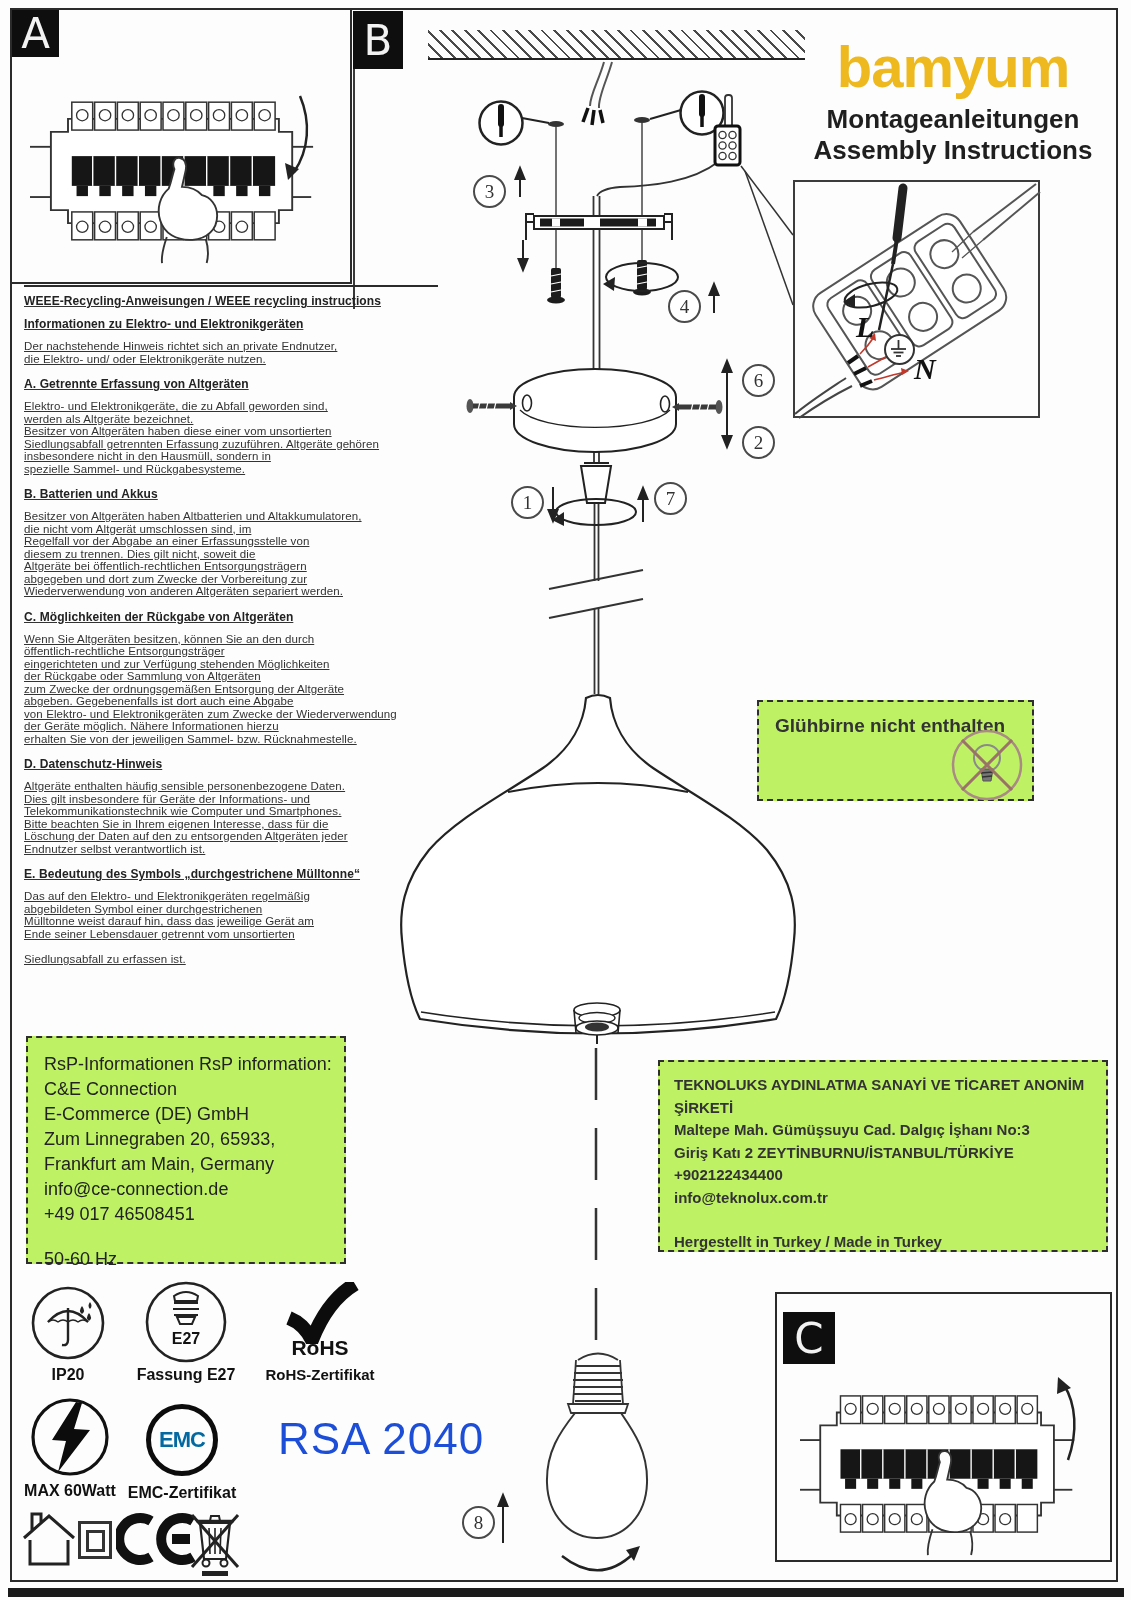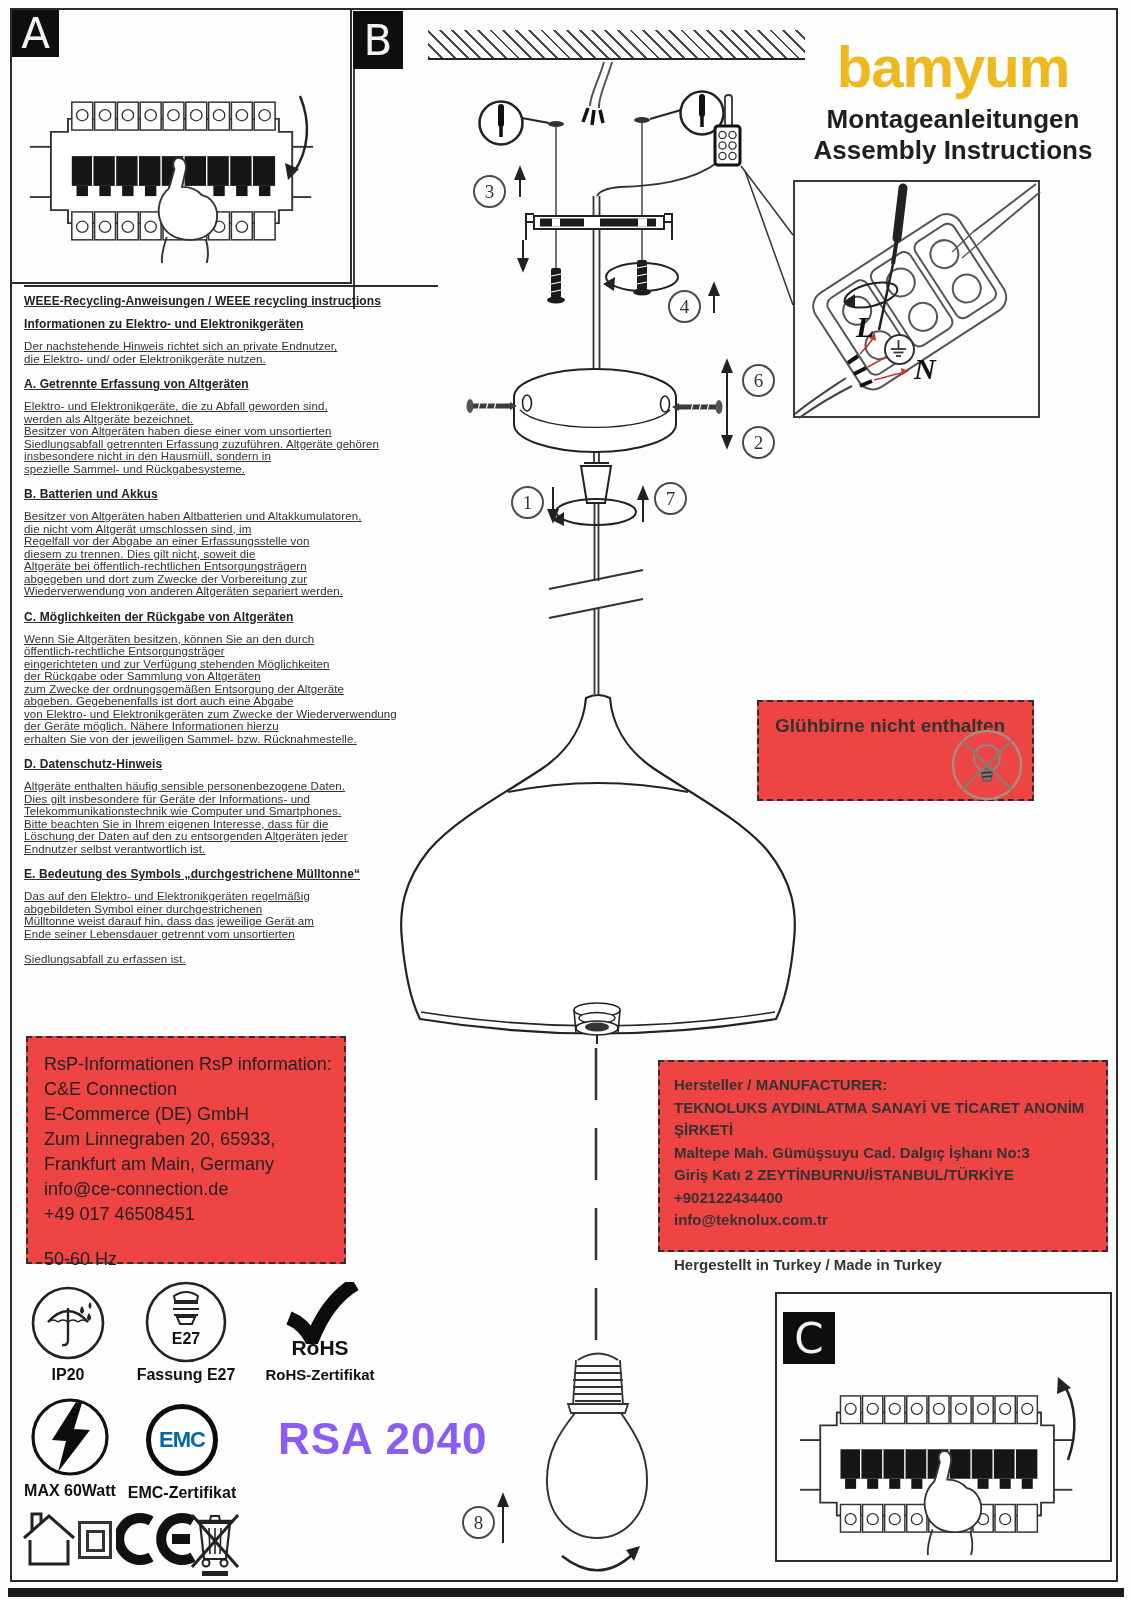--- a/index.html
+++ b/index.html
@@ -1,41 +1,41 @@
 <!DOCTYPE html>
 <html><head>
 <meta charset="utf-8">
 <style>
   html,body{margin:0;padding:0;background:#888;}
   .page{position:relative;width:1131px;height:1600px;background:#fdfdfd;overflow:hidden;
         font-family:"Liberation Sans",sans-serif;color:#2b2b2b;}
   .abs{position:absolute;}
   .z1{z-index:1}.z3{z-index:3}
   .border-box{border:2px solid #2b2b2b;box-sizing:border-box;background:transparent;}
-  .dashed-box{border:2px dashed #2e2e2e;box-sizing:border-box;background:#ef4444;}
+  .dashed-box{border:2px dashed #2e2e2e;box-sizing:border-box;background:#bef264;}
   .label-sq{background:#0e0e0e;color:#f2f2f2;display:flex;align-items:center;justify-content:center;
             font-size:42px;font-weight:normal;font-family:"DejaVu Sans",sans-serif;}
   .stepnum{position:absolute;width:29px;height:29px;border:2px solid #4a4a4a;border-radius:50%;
            background:#fff;display:flex;align-items:center;justify-content:center;
            font-family:"Liberation Serif",serif;font-size:19px;color:#333;z-index:3;}
   .weee{font-size:11.5px;line-height:12.5px;color:#333;letter-spacing:0.1px;}
   .weee h3,.weee h4{font-size:12px;line-height:13px;margin:0 0 9px 0;color:#222;}
   .weee h3{margin-bottom:10px;}
   .weee p{margin:0 0 13px 0;white-space:pre-line;}
   .hatch{background:repeating-linear-gradient(45deg,#4a4a4a 0 2px,transparent 2px 9px);
          border-bottom:2px solid #222;}
   .brand{font-size:58px;font-weight:bold;color:#edb91f;letter-spacing:-1px;text-align:center;line-height:58px;}
   .subtitle{font-size:26px;font-weight:bold;color:#1f1f1f;text-align:center;line-height:31px;}
   .notice-text{font-size:19px;font-weight:bold;color:#333;line-height:35px;}
   .rsp{font-size:18px;line-height:25px;color:#222;}
   .rsp p{margin:0;}
   .manu{font-size:15px;font-weight:bold;line-height:22.5px;color:#333;}
   .manu p{margin:0;}
   .icon-label{font-weight:bold;font-size:16px;color:#111;text-align:center;}
-  .model-text{font-size:44px;font-weight:bold;color:#8b5cf6;letter-spacing:1px;}
+  .model-text{font-size:44px;font-weight:normal;color:#1d4ed8;letter-spacing:1px;}
   svg{display:block;}
   .lineart{position:absolute;left:0;top:0;z-index:2;pointer-events:none;}
 </style>
 </head>
 <body>
 
 <div class="page">
 
   <div class="abs border-box z1" style="left:10px;top:8px;width:1108px;height:1574px;"></div>
   <div class="abs z1" style="left:8px;top:1588px;width:1116px;height:9px;background:#1a1a1a;"></div>
@@ -121,21 +121,20 @@
     <p>C&amp;E Connection</p>
     <p>E-Commerce (DE) GmbH</p>
     <p>Zum Linnegraben 20, 65933,</p>
     <p>Frankfurt am Main, Germany</p>
     <p>info@ce-connection.de</p>
     <p>+49 017 46508451</p>
     <p style="margin-top:20px;">50-60 Hz</p>
   </div>
 
   <div class="abs dashed-box manu z3" style="left:658px;top:1060px;width:450px;height:192px;padding:12px 0 0 14px;">
-    <p>Hersteller / MANUFACTURER:</p>
     <p>TEKNOLUKS AYDINLATMA SANAYİ VE TİCARET ANONİM ŞİRKETİ</p>
     <p>Maltepe Mah. Gümüşsuyu Cad. Dalgıç İşhanı No:3</p>
     <p>Giriş Katı 2 ZEYTİNBURNU/İSTANBUL/TÜRKİYE</p>
     <p>+902122434400</p>
     <p>info@teknolux.com.tr</p>
     <p style="margin-top:22px;">Hergestellt in Turkey / Made in Turkey</p>
   </div>
 
   <div class="abs border-box z1" style="left:775px;top:1292px;width:337px;height:270px;"></div>
   <div class="abs label-sq z3" style="left:783px;top:1312px;width:52px;height:52px;">C</div>

